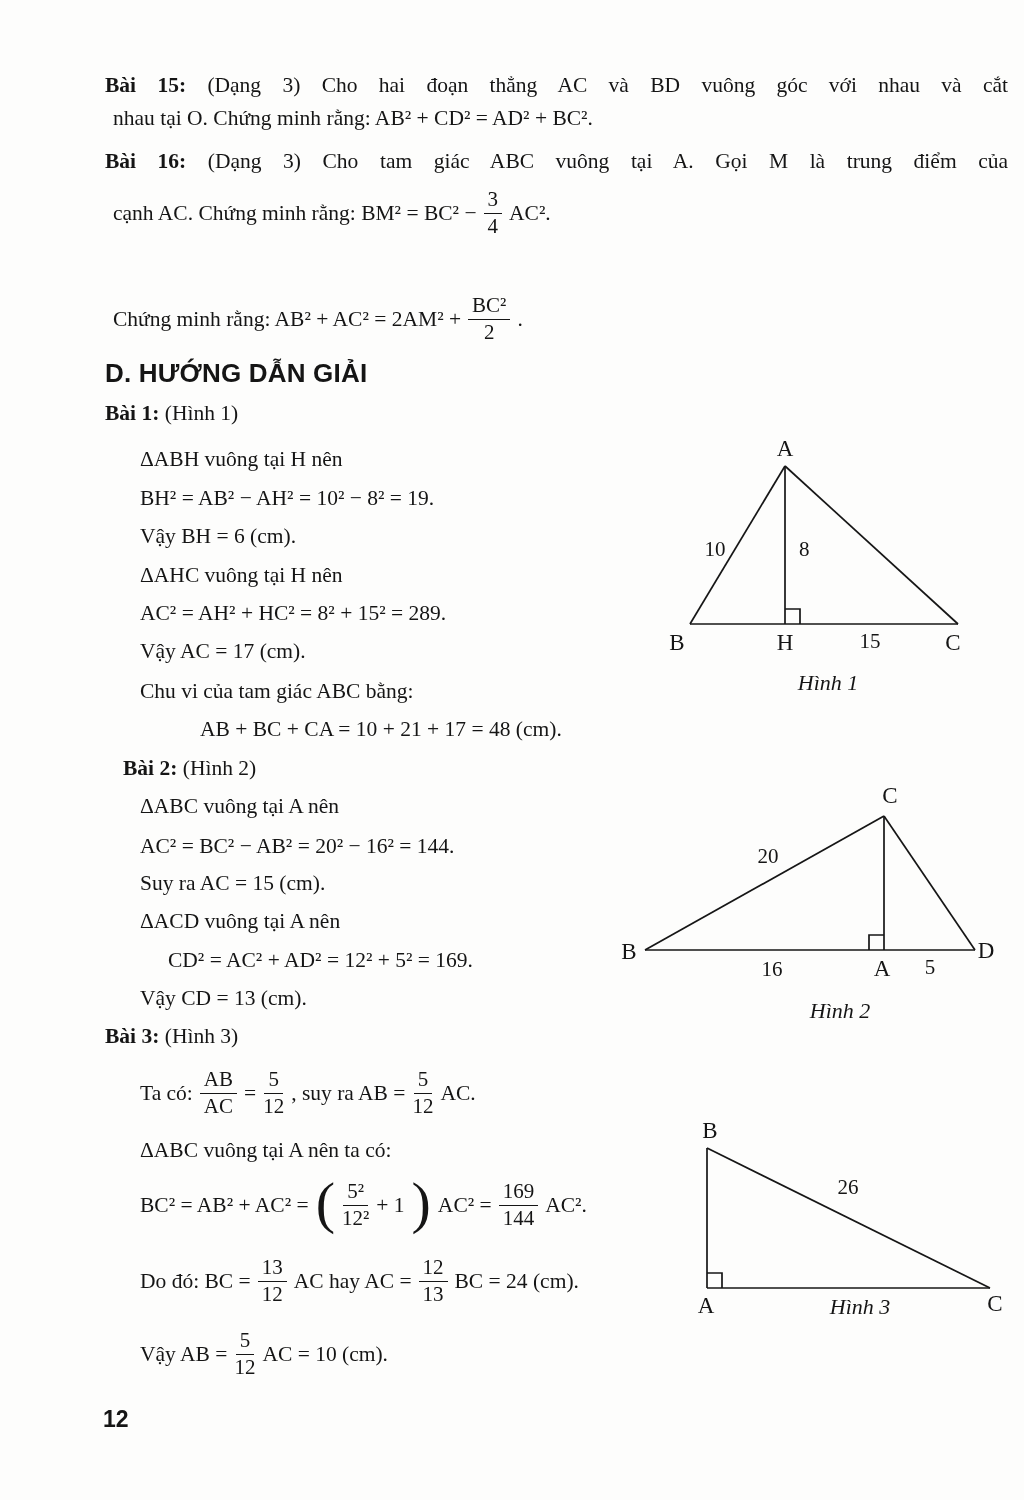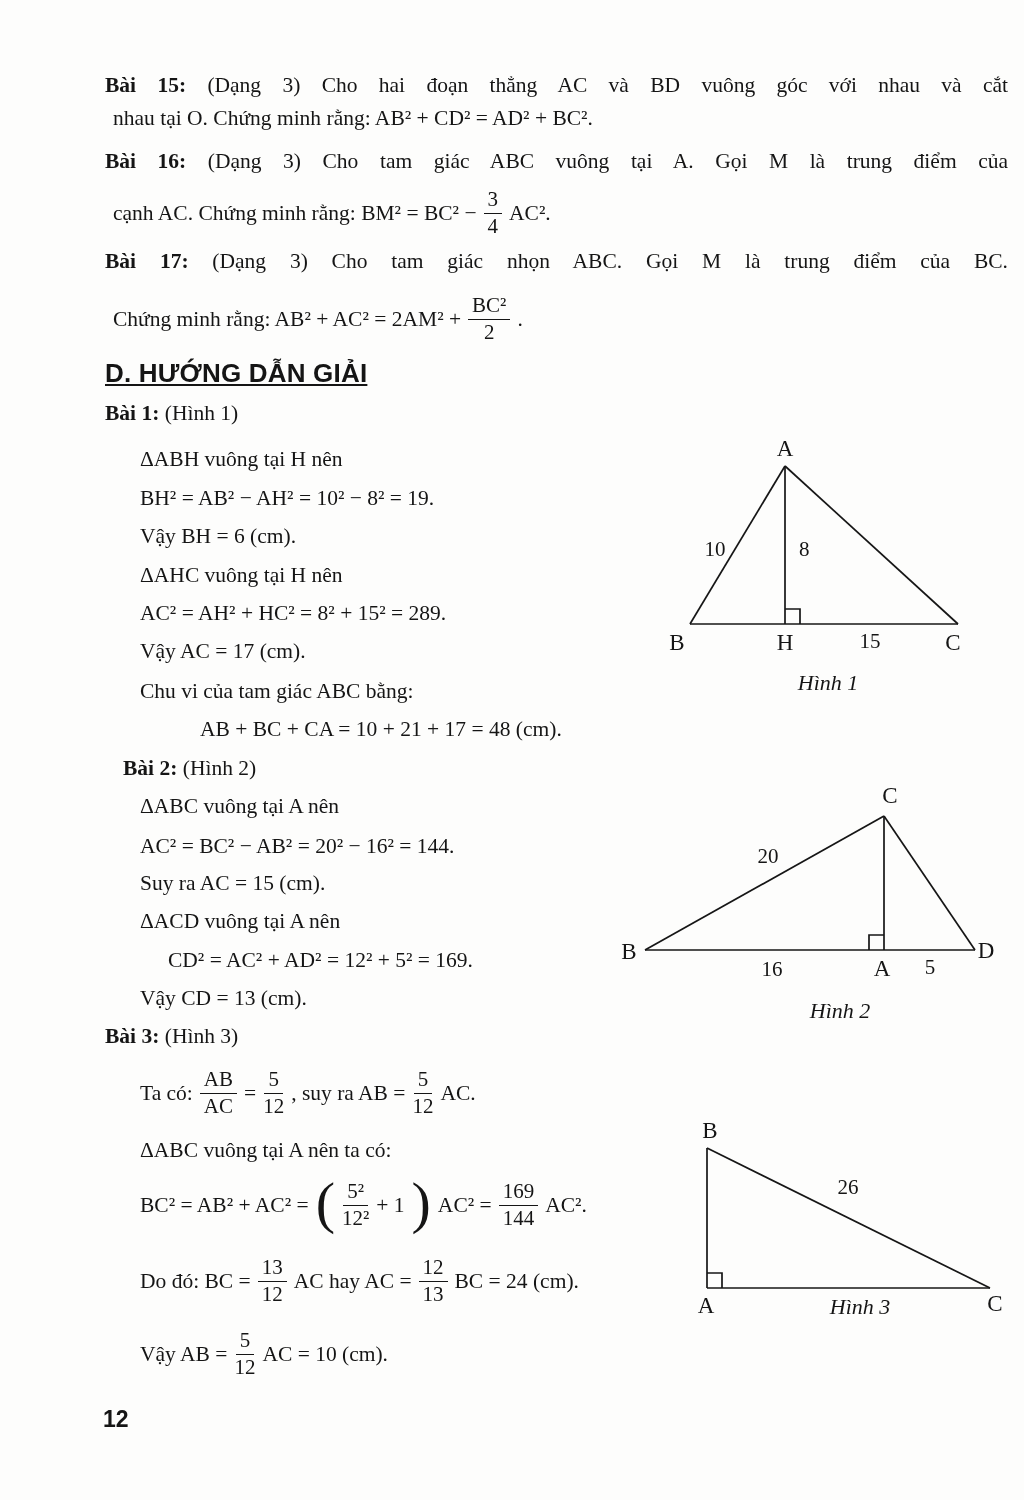--- a/index.html
+++ b/index.html
@@ -42,21 +42,20 @@
     font-weight:400;
     line-height:0.9;
     transform:translateY(-2px);
   }
   .heading {
     position:absolute;
     font-family:"Liberation Sans","DejaVu Sans",sans-serif;
     font-weight:bold;
     font-size:26px;
     letter-spacing:0.2px;
-    text-decoration:underline;
   }
   .pagenum {
     position:absolute;
     font-family:"Liberation Sans","DejaVu Sans",sans-serif;
     font-weight:bold;
     font-size:23px;
   }
   svg { position:absolute; overflow:visible; }
   svg line, svg path { stroke:#161616; stroke-width:1.7; fill:none; }
   svg text {
@@ -78,21 +77,20 @@
   <div class="line wrapline just" style="top:146px; left:105px; width:903px;"><span class="blabel">Bài 16:</span> <span>(Dạng 3) Cho tam giác ABC vuông tại A. Gọi M là trung điểm của</span></div>
   <div class="mline" style="top:184px; left:113px; height:58px;">
     <span>cạnh AC. Chứng minh rằng: BM² = BC² −</span>
     <span class="frac">
         <span class="num">3</span>
         <span class="den">4</span>
       </span>
     <span>AC².</span>
   </div>
 
-  <div class="line wrapline just" style="top:246px; left:105px; width:903px;"><span class="blabel">Bài 17:</span> <span>(Dạng 3) Cho tam giác nhọn ABC. Gọi M là trung điểm của BC.</span></div>
   <div class="mline" style="top:290px; left:113px; height:58px;">
     <span>Chứng minh rằng: AB² + AC² = 2AM² +</span>
     <span class="frac">
         <span class="num">BC²</span>
         <span class="den">2</span>
       </span>
     <span>.</span>
   </div>
 
   <div class="heading" style="top:358px; left:105px;">D. HƯỚNG DẪN GIẢI</div>

